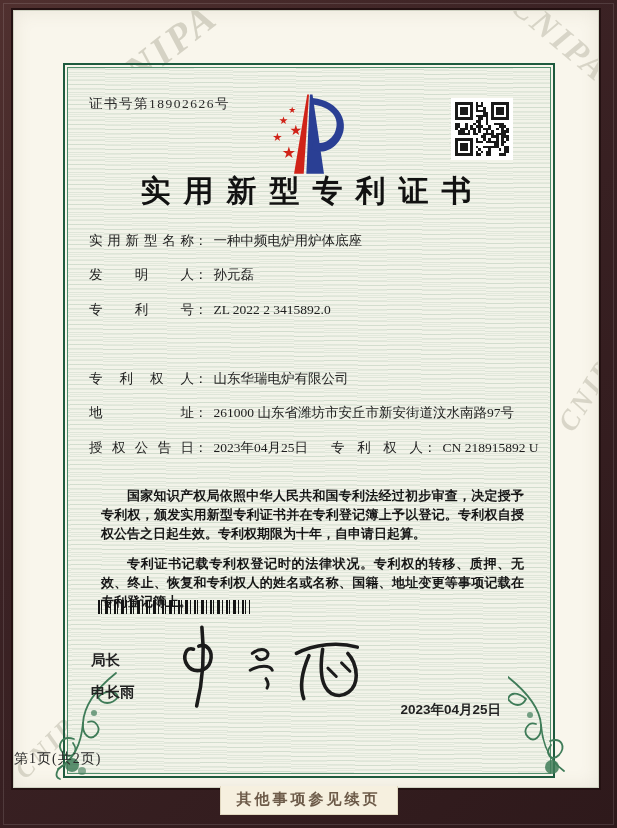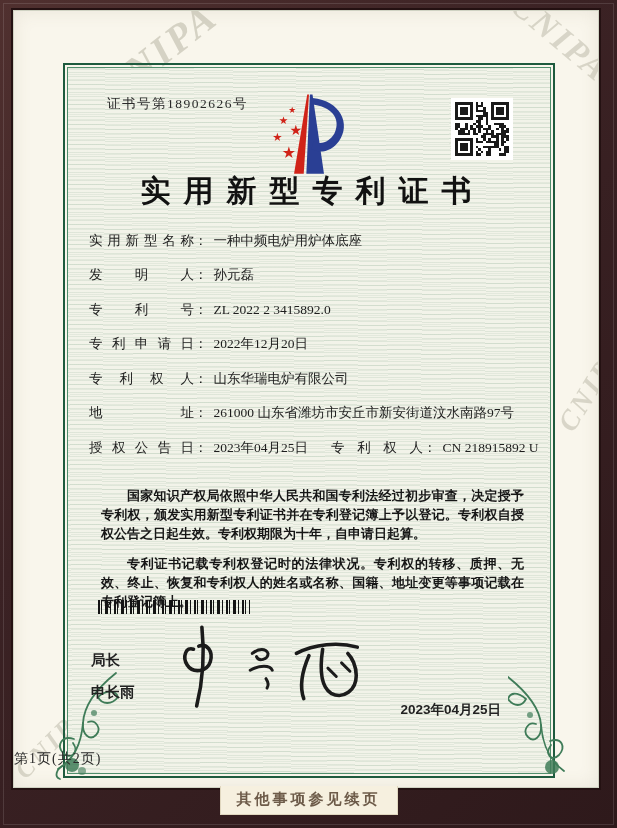--- a/index.html
+++ b/index.html
@@ -15,21 +15,21 @@
   .gframe{position:absolute;left:49px;top:52px;width:492px;height:715px;box-sizing:border-box;
           border:2px solid #1e5b3e;}
   .gframe .inner{position:absolute;inset:2px;border:1px solid #4f8e6c;
           background:
             repeating-linear-gradient(0.9deg, rgba(120,160,130,.16) 0 1px, transparent 1px 4px),
             repeating-linear-gradient(-0.9deg, rgba(120,160,130,.12) 0 1px, transparent 1px 5px),
             #f2f3e9;}
   .wm{position:absolute;font-weight:bold;font-style:italic;letter-spacing:3px;
       color:#b9b6a5;user-select:none;pointer-events:none;white-space:nowrap;}
   .abs{position:absolute;}
-  .cert-no{left:75px;top:84px;font-size:13.5px;letter-spacing:1.5px;color:#2a2a2a;margin-left:18px;}
+  .cert-no{left:75px;top:84px;font-size:13.5px;letter-spacing:1.5px;color:#2a2a2a;}
   .logo{left:247px;top:80px;width:96px;height:88px;}
   .qr{left:437px;top:87px;width:62px;height:62px;background:#fff;padding:4px;box-sizing:border-box;}
   .title{left:0;top:160px;width:100%;text-align:center;font-size:30px;font-weight:bold;
          letter-spacing:13px;padding-left:13px;box-sizing:border-box;color:#111;}
   .row{left:75px;width:470px;height:22px;font-size:13.5px;color:#1d1d1d;white-space:nowrap;}
   .lbl{display:inline-block;width:105px;text-align:justify;text-align-last:justify;
        -moz-text-align-last:justify;vertical-align:top;}
   .lbl2{display:inline-block;width:92px;text-align:justify;text-align-last:justify;vertical-align:top;}
   .val{margin-left:6px;}
   .paras{left:75px;top:464px;width:447px;font-size:13px;line-height:18.8px;color:#161616;
@@ -354,23 +354,20 @@
 
     <div class="abs row" style="top:221px">
       <span class="lbl">实用新型名称</span><span>：</span><span class="val">一种中频电炉用炉体底座</span>
     </div>
     <div class="abs row" style="top:255px">
       <span class="lbl">发明人</span><span>：</span><span class="val">孙元磊</span>
     </div>
     <div class="abs row" style="top:290px">
       <span class="lbl">专利号</span><span>：</span><span class="val">ZL 2022 2 3415892.0</span>
     </div>
-    <div class="abs row" style="top:324px">
-      <span class="lbl">专利申请日</span><span>：</span><span class="val">2022年12月20日</span>
-    </div>
     <div class="abs row" style="top:359px">
       <span class="lbl">专利权人</span><span>：</span><span class="val">山东华瑞电炉有限公司</span>
     </div>
     <div class="abs row" style="top:393px">
       <span class="lbl">地址</span><span>：</span><span class="val">261000 山东省潍坊市安丘市新安街道汶水南路97号</span>
     </div>
     <div class="abs row" style="top:428px">
       <span class="lbl">授权公告日</span><span>：</span><span class="val">2023年04月25日</span>
       <span style="position:absolute;left:242px;">
         <span class="lbl2">专利权人</span><span>：</span><span class="val">CN 218915892 U</span>

